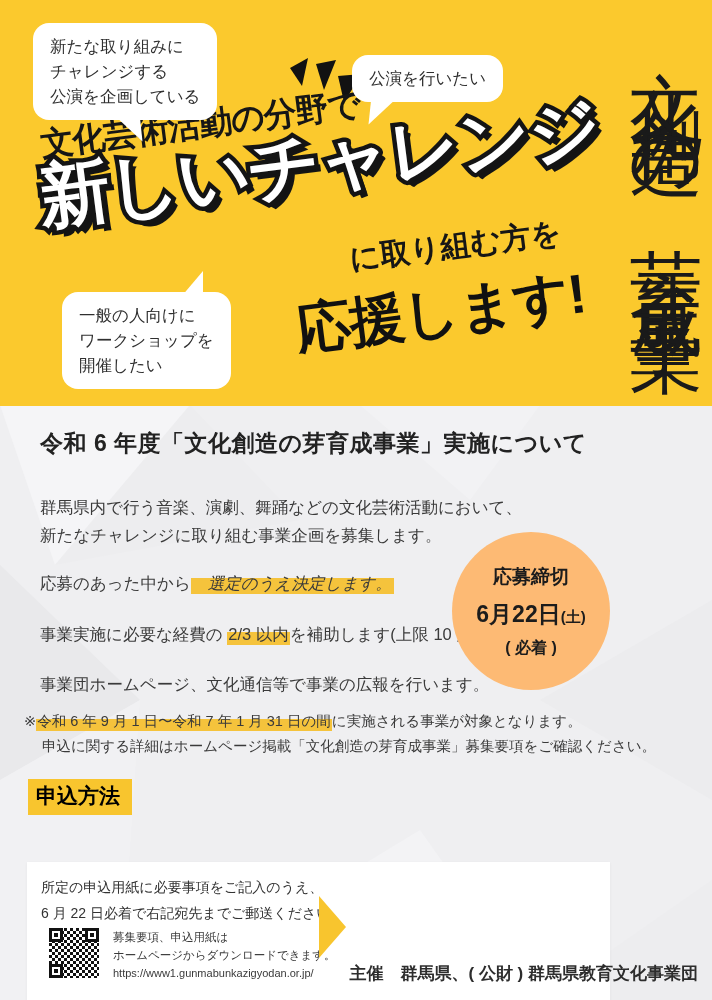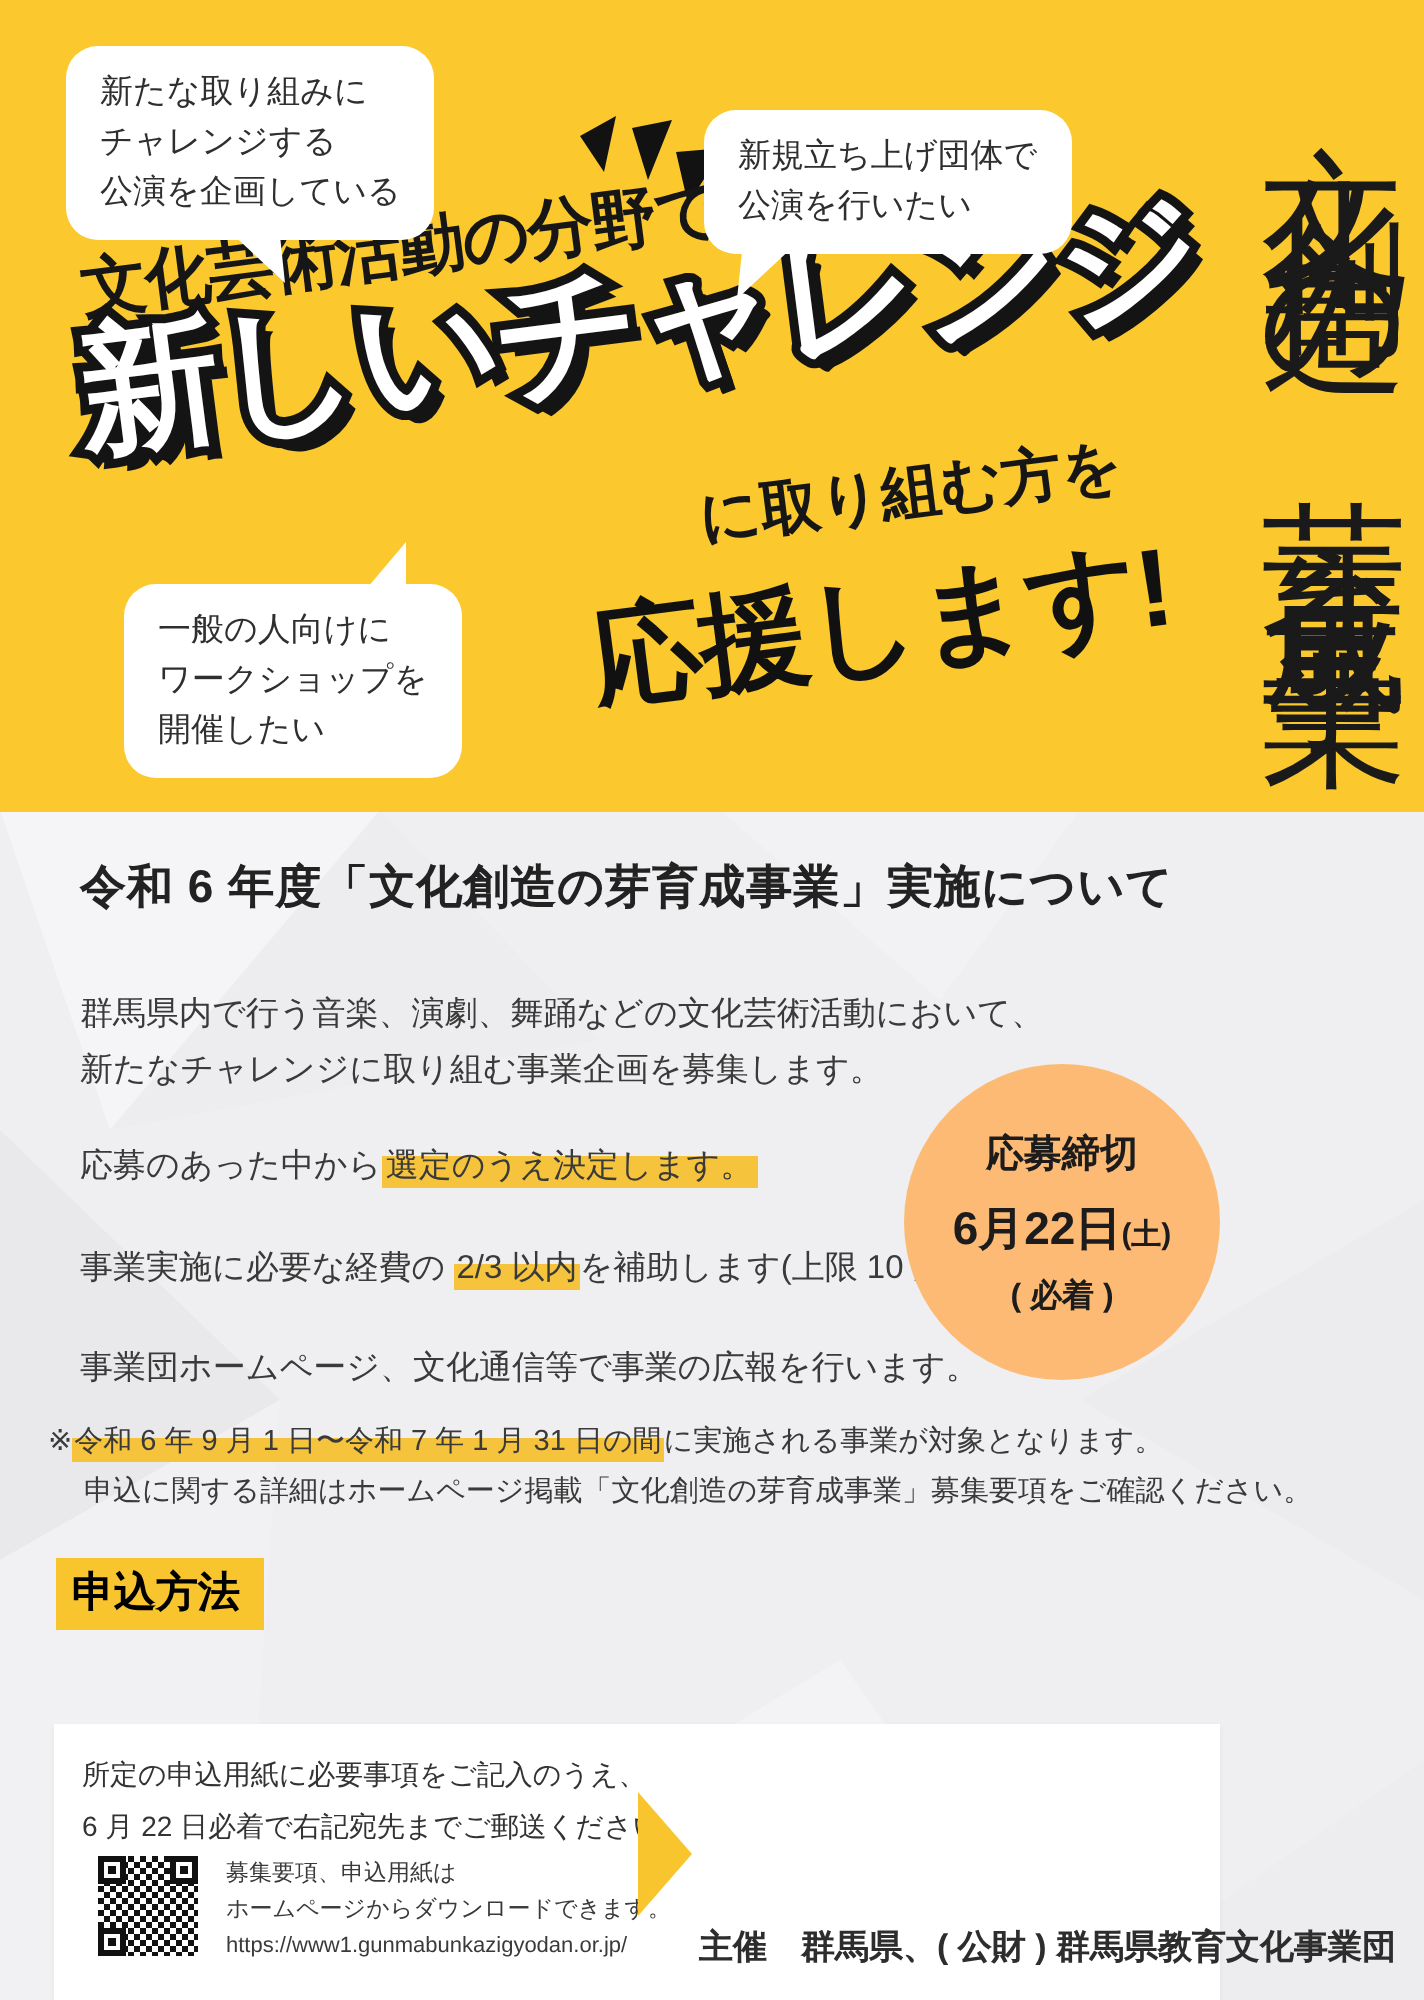--- a/index.html
+++ b/index.html
@@ -37,21 +37,21 @@
     font-size:73px;font-weight:200;letter-spacing:0.26em;line-height:1;color:#1a1a1a;
     font-family:"Liberation Sans","DejaVu Sans",sans-serif;}
   
   .content{position:absolute;left:0;top:0;width:712px;height:1000px;z-index:2;}
   .sec-title{position:absolute;left:40px;top:428px;font-size:23px;font-weight:800;letter-spacing:.5px;color:#222;}
   .para{position:absolute;left:40px;font-size:16.5px;line-height:27.5px;color:#3a3a3a;font-weight:500;}
   .p-intro{top:494px;}
   .p-point1{top:570px;}
   .p-point2{top:621px;}
   .p-point3{top:671px;}
-  .hl-full{background:linear-gradient(to bottom,transparent 20%,#f5c33c 20%);padding:0 2px 2px 2px;}
+  .hl-full{background:linear-gradient(to bottom,transparent 20%,#f5c33c 20%);padding:0 2px 2px 17px;font-style:italic;}
   .hl-band{background:linear-gradient(to bottom,transparent 34%,#f5c33c 34%);padding:0 1px 2px 1px;}
   .note{position:absolute;left:24px;top:709px;font-size:14.5px;line-height:25px;color:#3a3a3a;font-weight:500;}
   .note .l2{padding-left:18px;}
   
   .circle{position:absolute;left:452px;top:532px;width:158px;height:158px;border-radius:50%;
     background:#fdba74;display:flex;flex-direction:column;align-items:center;justify-content:center;
     text-align:center;z-index:3;}
   .c-label{font-size:19px;font-weight:800;color:#1c1c1c;}
   .c-date{margin-top:9px;font-size:23px;font-weight:800;color:#1c1c1c;}
   .c-date .day{font-size:15px;font-weight:700;}
@@ -98,21 +98,20 @@
   <div class="content">
 
     <div class="bubble bubble1">
       <div>新たな取り組みに</div>
       <div>チャレンジする</div>
       <div>公演を企画している</div>
       <div class="tail"></div>
     </div>
 
     <div class="bubble bubble2">
-      <div>新規立ち上げ団体で</div>
       <div>公演を行いたい</div>
       <div class="tail"></div>
     </div>
 
     <div class="bubble bubble3">
       <div>一般の人向けに</div>
       <div>ワークショップを</div>
       <div>開催したい</div>
       <div class="tail"></div>
     </div>

